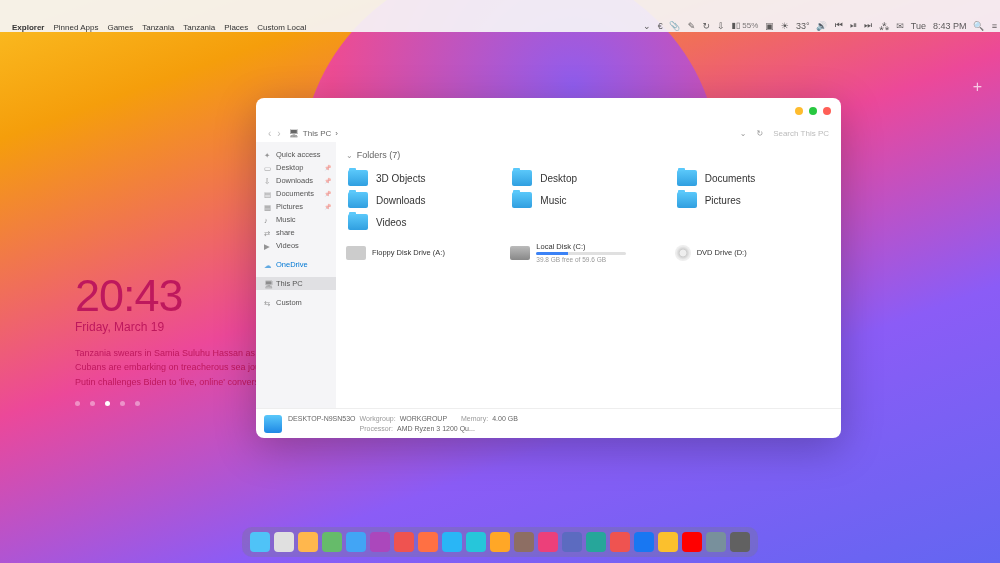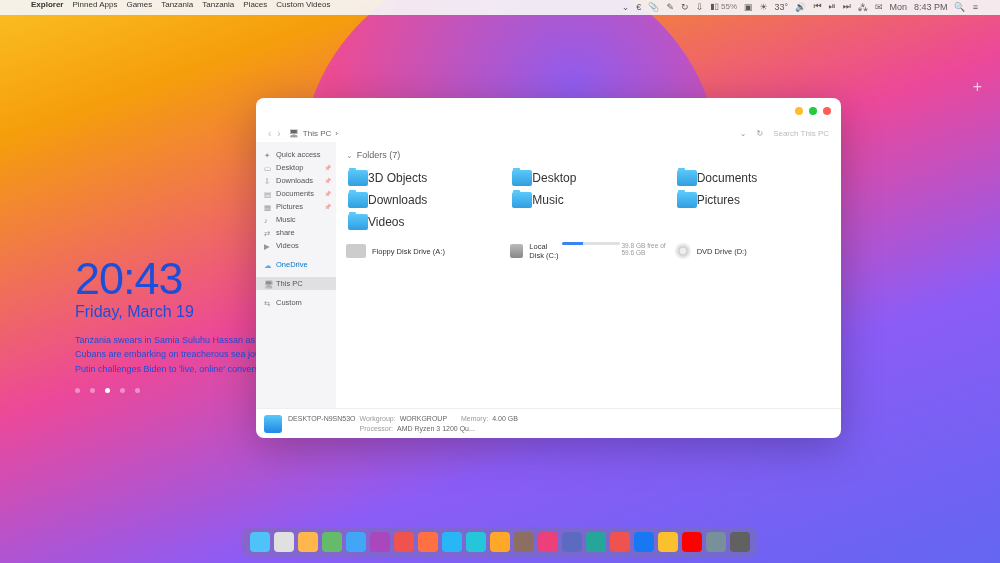--- a/index.html
+++ b/index.html
@@ -1,29 +1,29 @@
 <!DOCTYPE html>
 <html><head>
 <meta charset="utf-8">
 <style>
 *{margin:0;padding:0;box-sizing:border-box;font-family:-apple-system,BlinkMacSystemFont,"Segoe UI",Arial,sans-serif}
 body{width:1000px;height:563px;overflow:hidden;position:relative;background:linear-gradient(135deg,#f5a623 0%,#f5a623 20%,#e8447a 40%,#8b5cf6 60%,#6366f1 80%,#4f5b93 100%)}
 .wallpaper{position:absolute;inset:0;background:linear-gradient(160deg,#fbbf24 0%,#f59e0b 15%,#ec4899 45%,#8b5cf6 70%,#6366f1 100%);z-index:0}
 .circle{position:absolute;width:420px;height:420px;border-radius:50%;background:radial-gradient(circle at 65% 30%,#8b5cf6 0%,#ec4899 60%,#f472b6 100%);top:-40px;right:280px;z-index:1;opacity:.95}
-.menubar{position:relative;z-index:100;height:15px;background:rgba(245,245,247,.92);display:flex;align-items:flex-start;font-size:8px;color:#333;padding:0 22px}
+.menubar{position:relative;z-index:100;height:32px;background:rgba(245,245,247,.92);display:flex;align-items:flex-end;font-size:8px;color:#333;padding:0 3px}
 .mb-left{display:flex;align-items:center;gap:9px}
 .mb-left span{cursor:default}
 .apple{font-size:10px}
 .bold{font-weight:600}
 .mb-right{margin-left:auto;display:flex;align-items:center;gap:7px;font-size:9px}
 .mb-right span{opacity:.8}
 .battery{display:inline-flex;align-items:center;gap:2px;font-size:8px}
-.clock-widget{position:absolute;left:75px;top:253px;z-index:2;color:#1d4ed8}
+.clock-widget{position:absolute;left:75px;top:270px;z-index:2;color:#be185d}
 .time{font-size:45px;font-weight:300;letter-spacing:-1px}
-.date{font-size:16px;font-weight:300;margin-top:-2px}
+.date{font-size:12px;font-weight:300;margin-top:-2px}
 .news{margin-top:12px;font-size:9px;line-height:1.6;font-weight:300}
 .dots{margin-top:12px;display:flex;gap:10px}
 .dot{width:5px;height:5px;border-radius:50%;background:rgba(255,255,255,.4)}
 .dot.active{background:#fff}
 .plus{position:absolute;top:78px;right:18px;color:rgba(255,255,255,.7);font-size:16px;z-index:2}
 .window{position:absolute;left:256px;top:98px;width:585px;height:340px;background:#fff;border-radius:8px;box-shadow:0 10px 40px rgba(0,0,0,.25);z-index:10;display:flex;flex-direction:column;overflow:hidden}
 .titlebar{height:26px;display:flex;align-items:center;padding:0 12px;position:relative}
 .traffic{position:absolute;right:10px;display:flex;gap:6px}
 .tl{width:8px;height:8px;border-radius:50%}
 .tl.y{background:#febc2e}.tl.g{background:#28c840}.tl.r{background:#ff5f57}
@@ -35,29 +35,29 @@
 .body{flex:1;display:flex;min-height:0}
 .sidebar{width:80px;background:#f5f5f7;padding:6px 0;font-size:7.5px;color:#555;overflow:hidden}
 .sb-item{padding:2px 8px;display:flex;align-items:center;gap:4px;position:relative}
 .sb-item.sel{background:#e0e0e3}
 .sb-icon{width:8px;height:7px;display:inline-block;opacity:.6}
 .pin{position:absolute;right:4px;font-size:6px;opacity:.4}
 .content{flex:1;background:#fff;overflow:auto;padding:4px 10px}
 .section-hdr{font-size:9px;color:#666;padding:4px 0;display:flex;align-items:center;gap:4px}
 .section-hdr::before{content:"⌄";font-size:8px;color:#999}
 .folders{display:grid;grid-template-columns:repeat(3,1fr);gap:2px 8px;padding:4px 0}
-.folder{display:flex;align-items:center;gap:0;font-size:12px;color:#333;padding:2px}
+.folder{display:flex;align-items:center;gap:8px;font-size:10px;color:#333;padding:2px}
 .folder-icon{width:20px;height:16px;background:linear-gradient(#5ac8fa,#309fe0);border-radius:2px;position:relative}
 .folder-icon::before{content:"";position:absolute;top:-2px;left:1px;width:7px;height:3px;background:#5ac8fa;border-radius:1px 1px 0 0}
 .drives{display:grid;grid-template-columns:repeat(3,1fr);gap:8px;padding:6px 0}
 .drive{display:flex;align-items:center;gap:6px;font-size:7.5px;color:#333}
 .drive-icon{width:20px;height:14px;background:#ccc;border-radius:2px}
 .drive-icon.disk{background:linear-gradient(#bbb,#888)}
 .drive-icon.dvd{background:radial-gradient(circle,#eee 30%,#ccc 32%,#eee 60%);border-radius:50%;width:16px;height:16px}
-.drive-info{display:flex;flex-direction:row;gap:1px}
+.drive-info{display:flex;flex-direction:column;gap:1px}
 .drive-name{font-size:7.5px}
 .drive-bar{width:90px;height:3px;background:#e0e0e0;border-radius:2px;overflow:hidden}
 .drive-fill{height:100%;background:#3b82f6;width:35%}
 .drive-sub{font-size:6.5px;color:#999}
 .statusbar{height:30px;border-top:1px solid #eee;display:flex;align-items:center;padding:0 8px;gap:6px;font-size:7px;color:#666}
 .sb-finder{width:18px;height:18px;background:linear-gradient(#5ac8fa,#1e88e5);border-radius:3px}
 .sb-col{display:flex;flex-direction:column;line-height:1.3}
 .sb-row{display:flex;gap:4px}
 .sb-label{color:#999}
 .dock{position:absolute;bottom:6px;left:50%;transform:translateX(-50%);background:rgba(120,120,140,.35);backdrop-filter:blur(10px);border-radius:10px;padding:5px 8px;display:flex;gap:4px;z-index:50}
@@ -71,40 +71,40 @@
 
 <div class="menubar">
   <div class="mb-left">
     <span class="apple"></span>
     <span class="bold">Explorer</span>
     <span>Pinned Apps</span>
     <span>Games</span>
     <span>Tanzania</span>
     <span>Tanzania</span>
     <span>Places</span>
-    <span>Custom Videos</span>
+    <span>Custom Local</span>
   </div>
   <div class="mb-right">
     <span>⌄</span>
     <span>€</span>
     <span>📎</span>
     <span>✎</span>
     <span>↻</span>
     <span>⇩</span>
     <span class="battery">▮▯ <span>55%</span></span>
     <span>▣</span>
     <span>☀</span>
     <span>33°</span>
     <span>🔊</span>
     <span>⏮</span>
     <span>⏯</span>
     <span>⏭</span>
     <span>⁂</span>
     <span>✉</span>
-    <span>Mon</span>
+    <span>Tue</span>
     <span>8:43 PM</span>
     <span>🔍</span>
     <span>≡</span>
   </div>
 </div>
 
 <div class="clock-widget">
   <div class="time">20:43</div>
   <div class="date">Friday, March 19</div>
   <div class="news">

